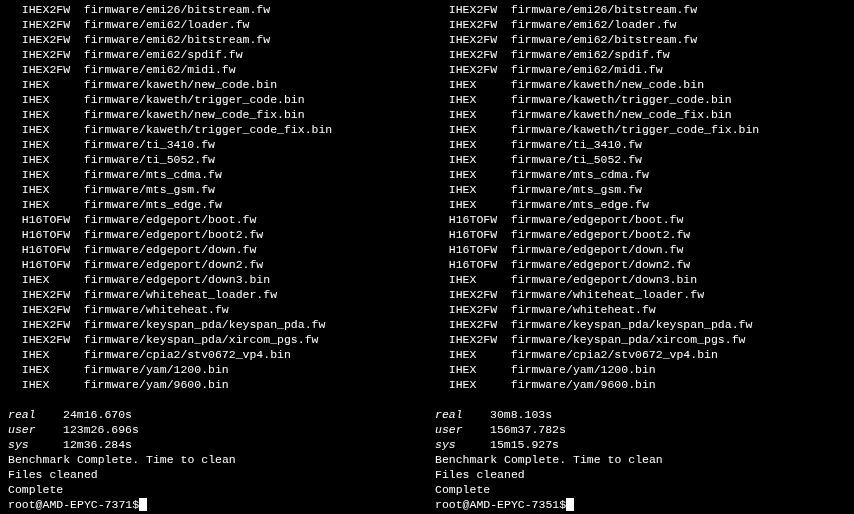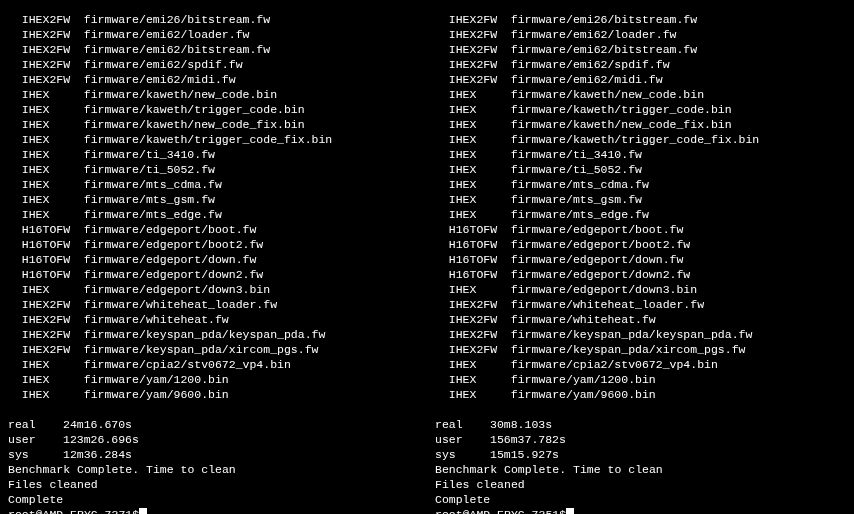--- a/index.html
+++ b/index.html
@@ -13,36 +13,37 @@
       font-family: 'Courier New', Consolas, monospace;
       font-size: 11.5px;
       line-height: 15px;
       width: 854px;
       height: 514px;
       overflow: hidden;
       display: flex;
     }
     .pane {
       width: 50%;
-      padding: 12px 8px;
+      padding: 2px 8px;
       white-space: pre;
     }
     .line {
       display: block;
     }
     .tag {
       display: inline-block;
       width: 62px;
     }
     .spacer {
       height: 15px;
     }
     .timelabel {
       display: inline-block;
       width: 55px;
+      font-style: italic;
     }
     .cursor {
       display: inline-block;
       width: 8px;
       height: 13px;
       background: #fff;
       vertical-align: text-bottom;
     }
   </style>
 </head>

